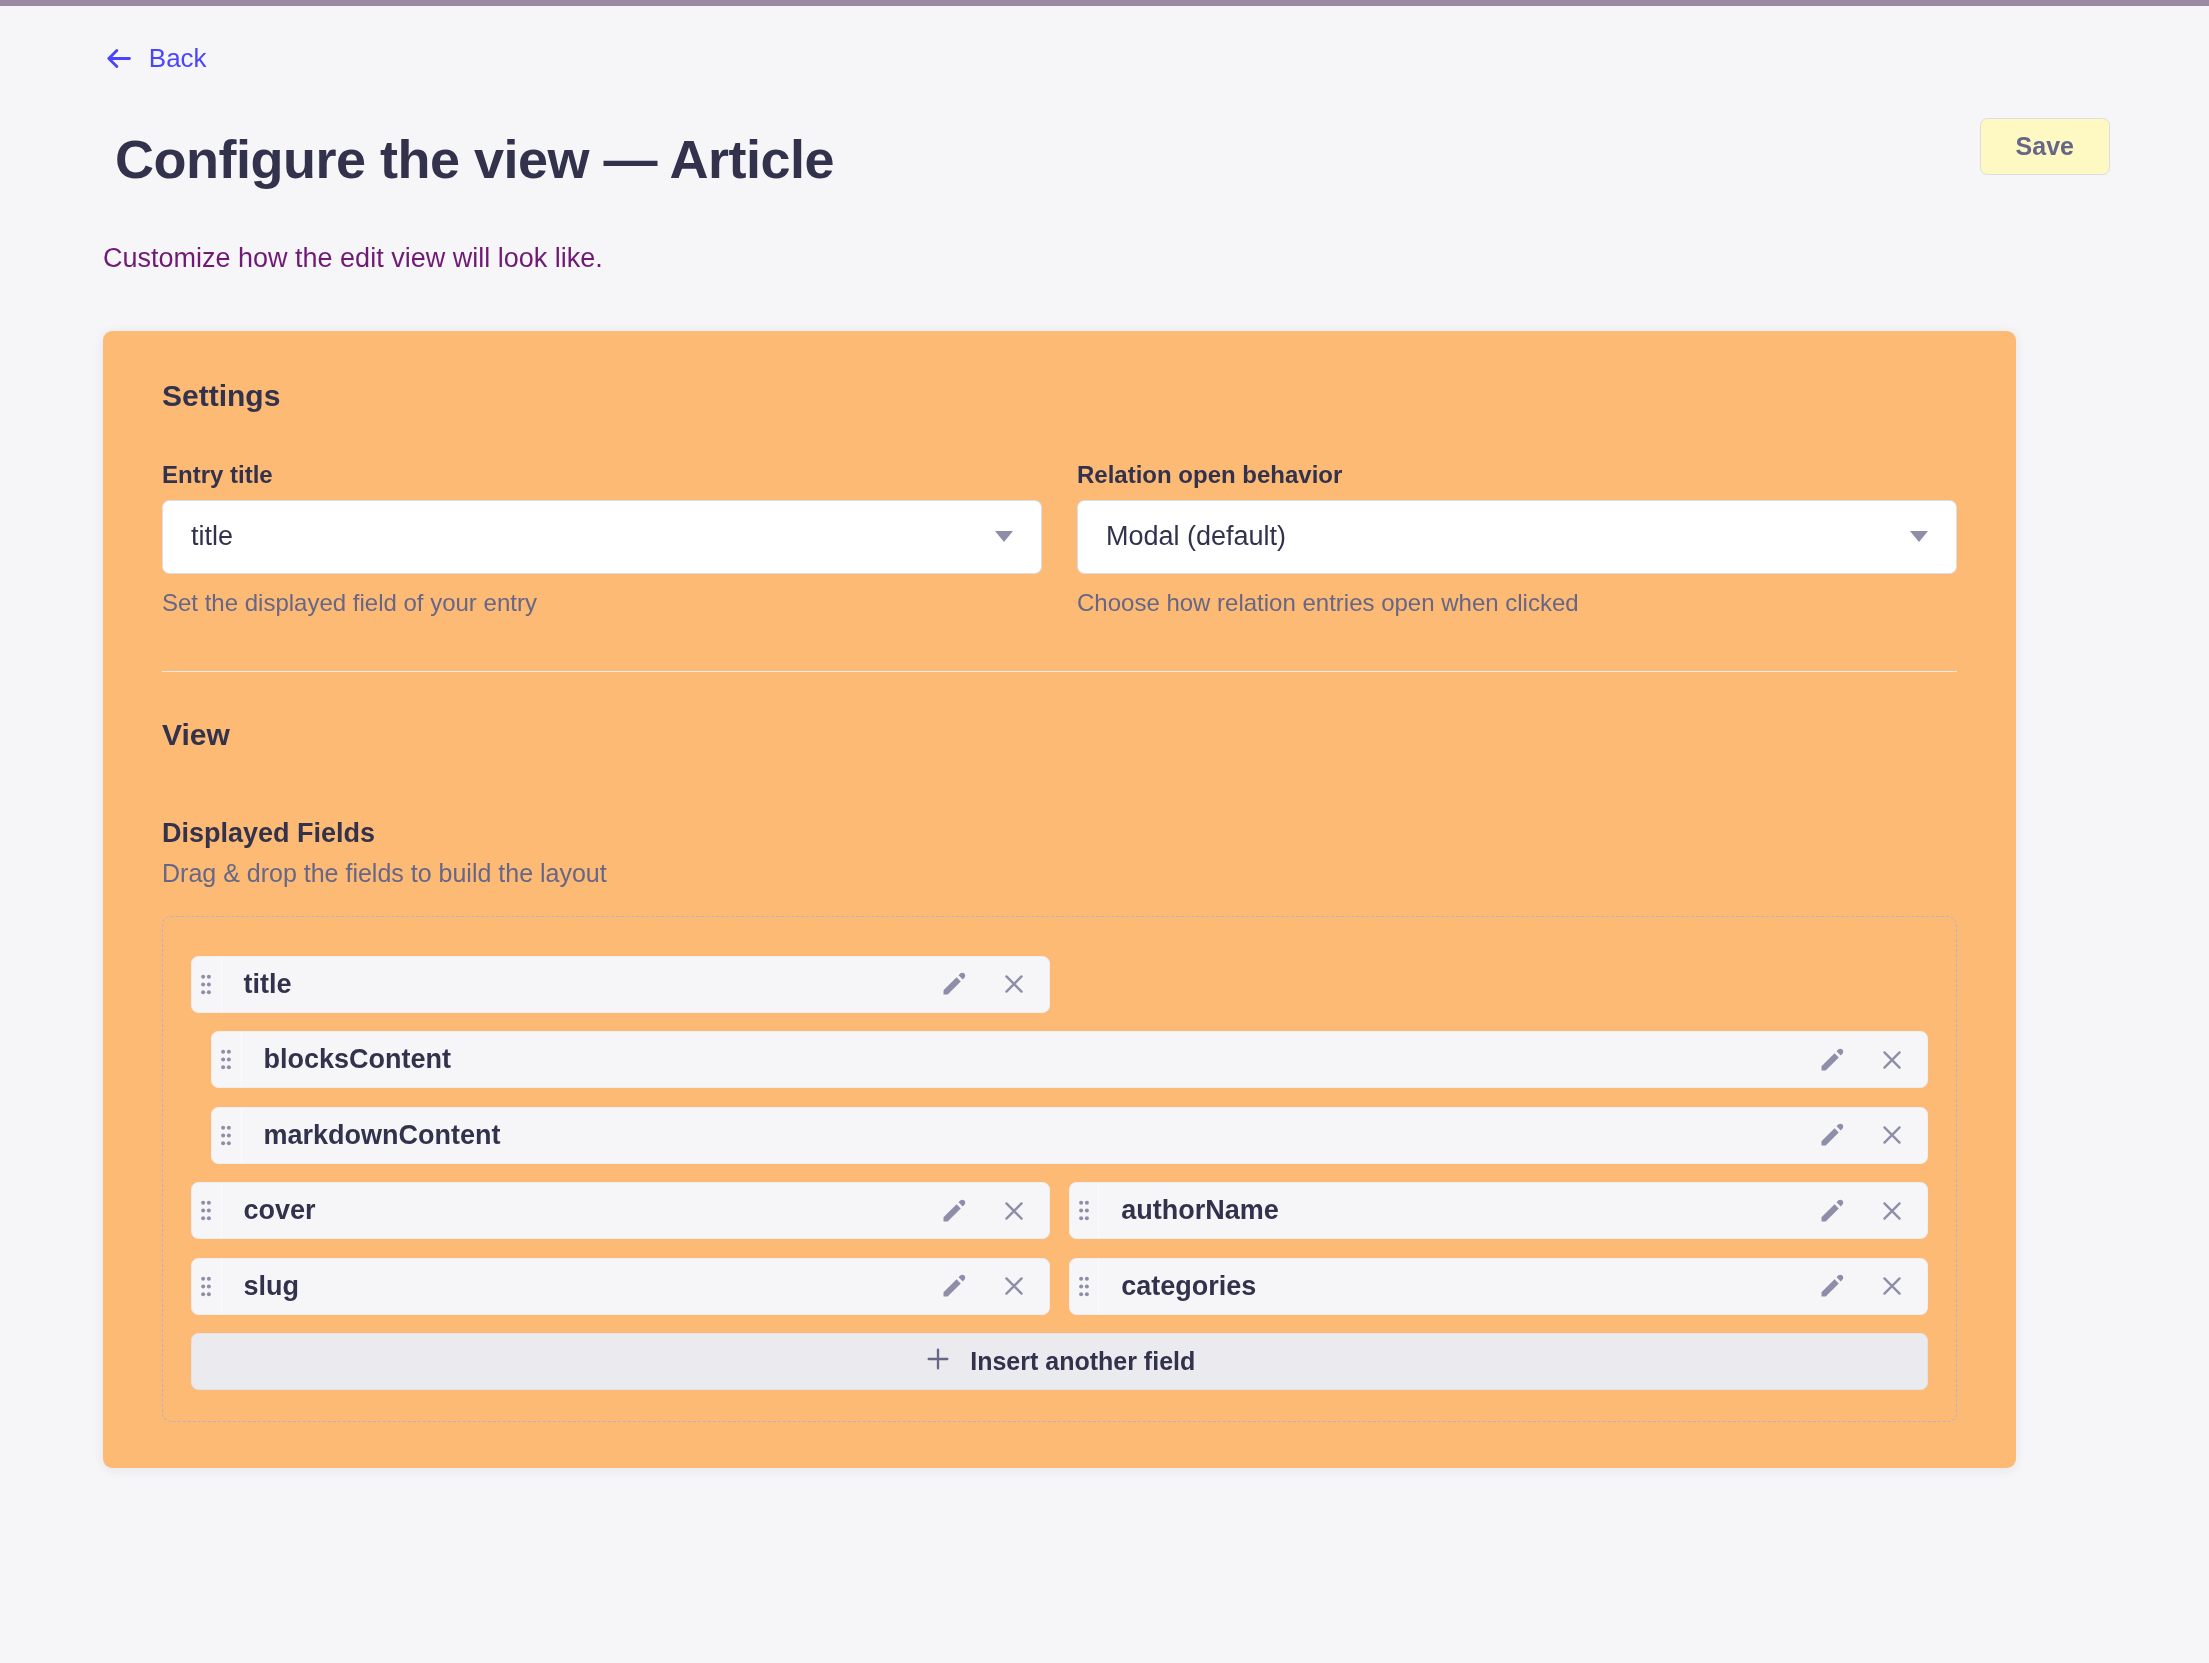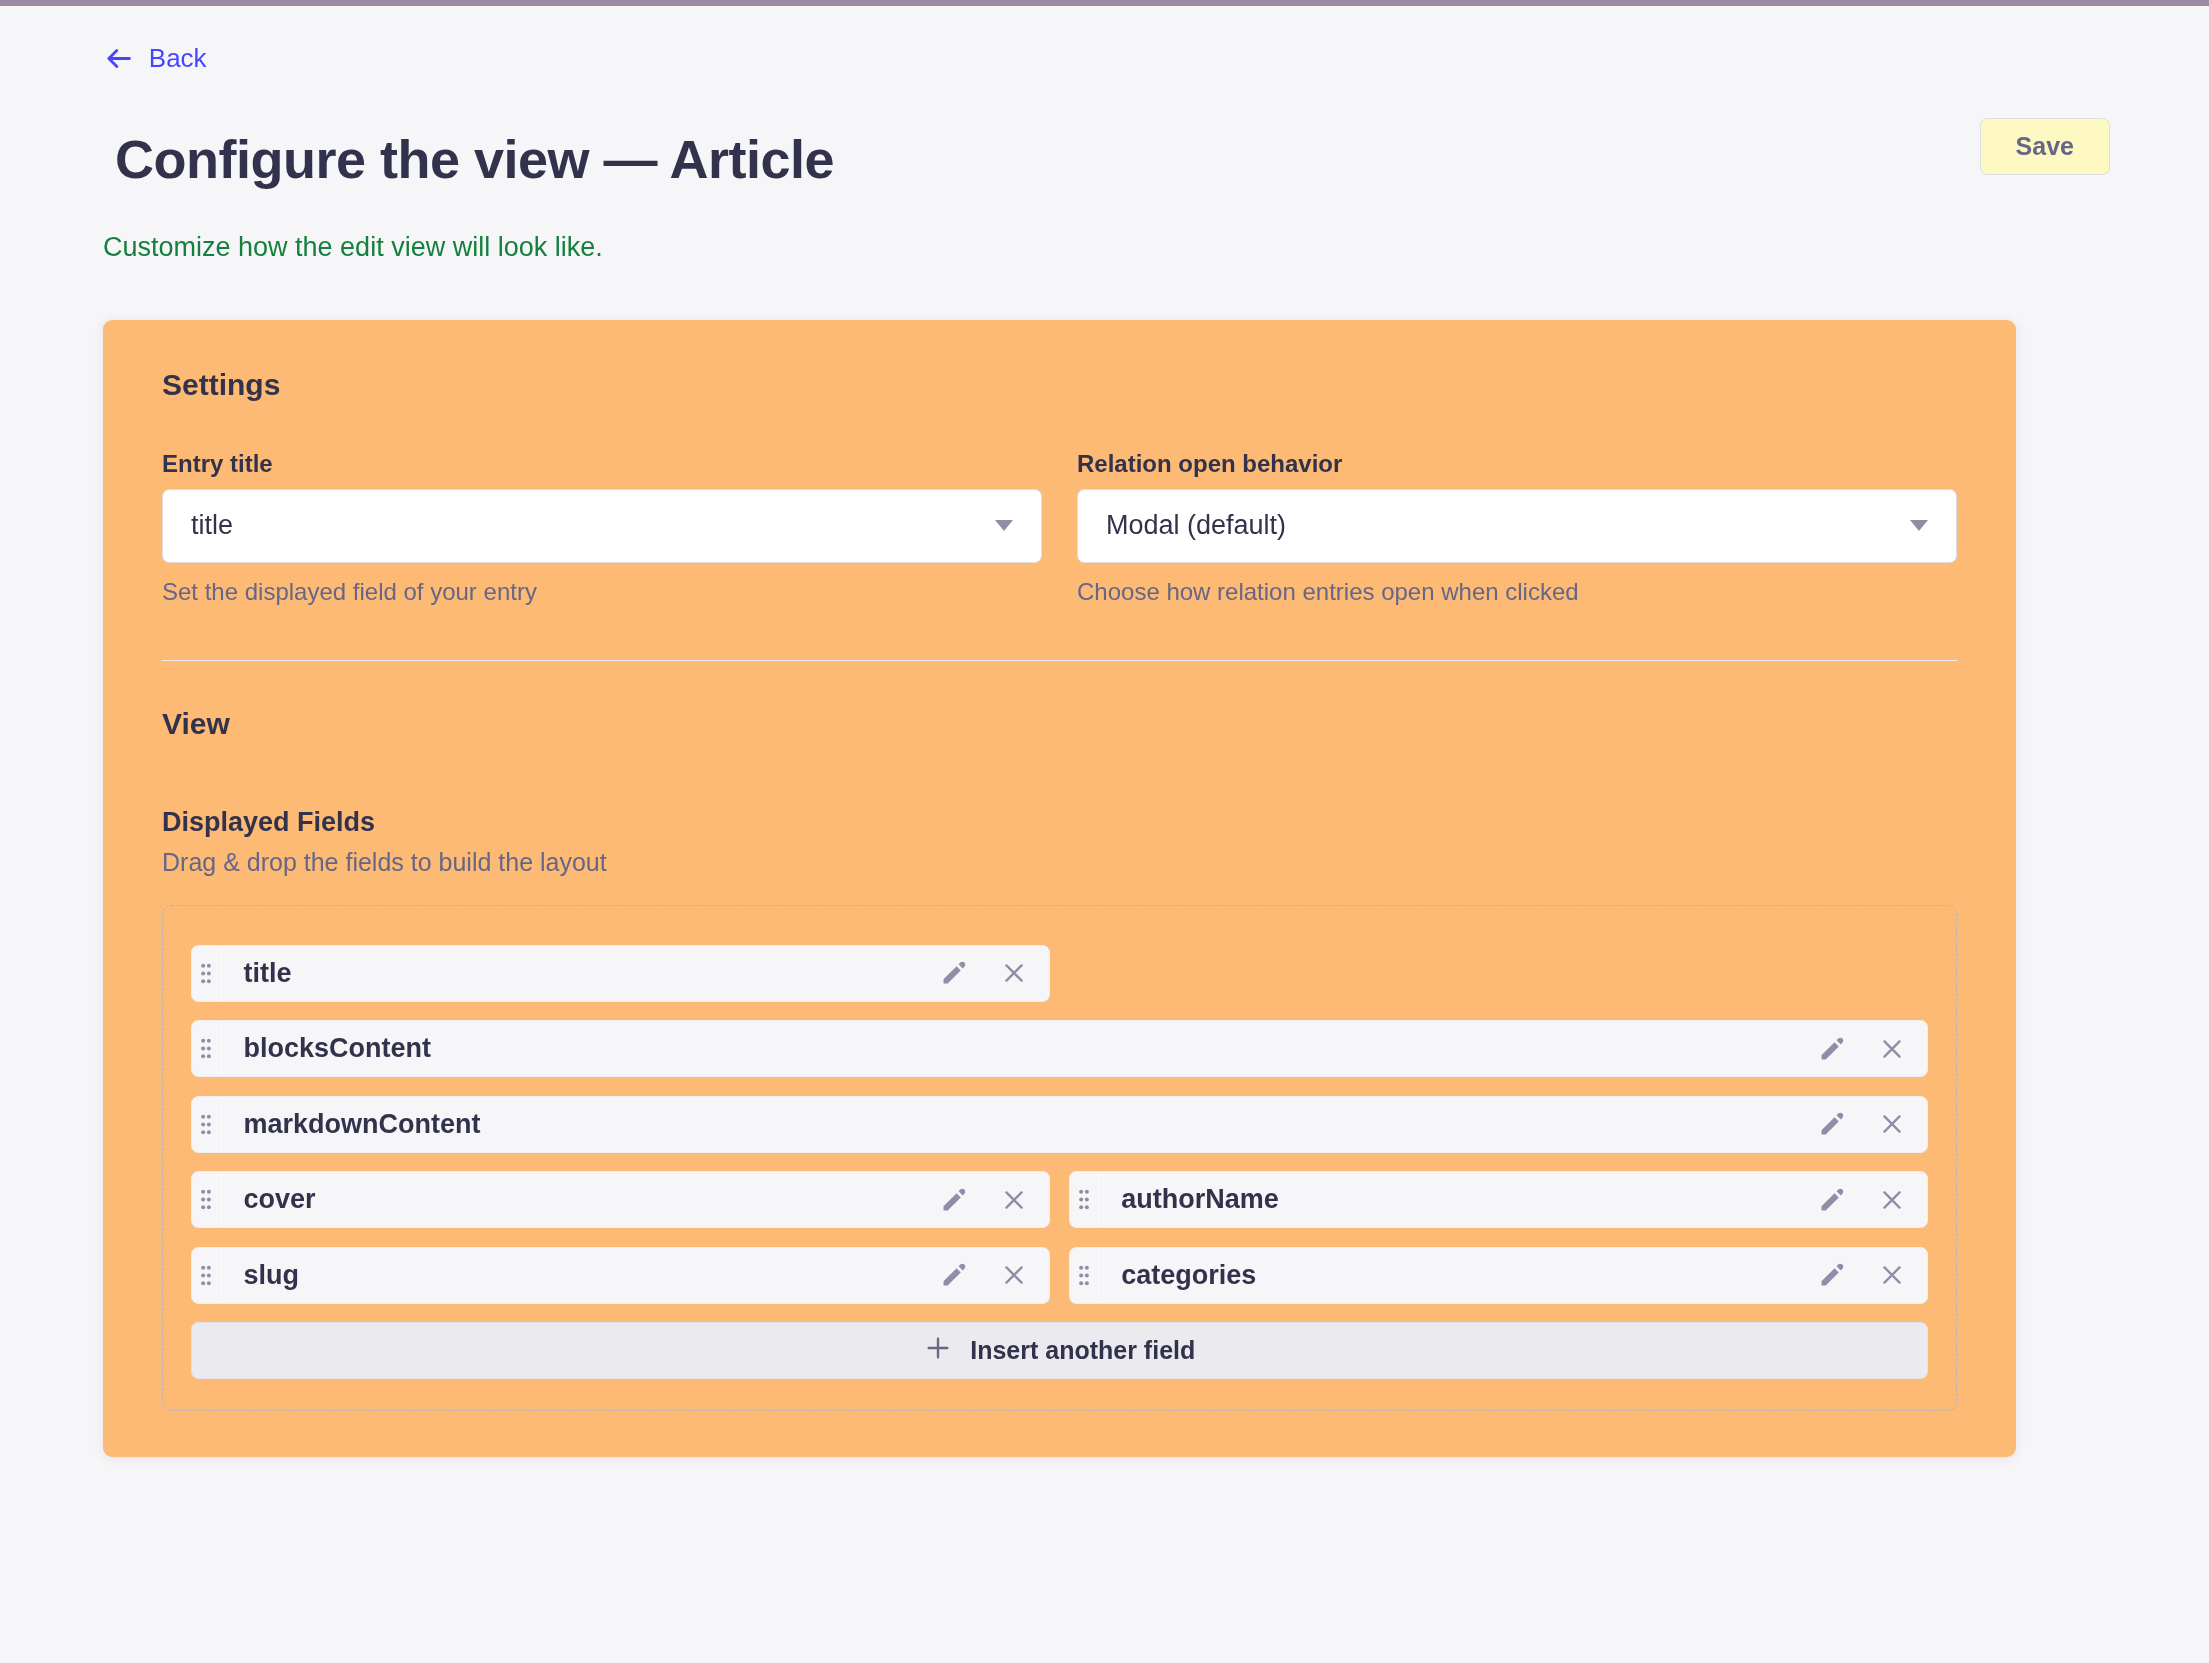--- a/index.html
+++ b/index.html
@@ -27,21 +27,21 @@
   h1 {
     margin: 12px; font-size: 54px; font-weight: 700; letter-spacing: -0.5px;
     color: #32324d; line-height: 1.1;
   }
   .save-btn {
     height: 57px; padding: 0 35px;
     background: #fef9c3; border: 1.8px solid #dcdce4; border-radius: 7.4px;
     color: #666687; font-size: 25px; font-weight: 600;
     font-family: "Liberation Sans", sans-serif; cursor: pointer;
   }
-  .subtitle { margin-top: 31px; font-size: 27px; color: #15803d; }
+  .subtitle { margin-top: 42px; font-size: 27px; color: #701a75; }
 
   .card {
     margin-top: 57px; width: 1913px;
     background: #fdba74; border-radius: 9.2px;
     box-shadow: 0 1.8px 11px rgba(33,33,52,0.08);
     padding: 48px 59px 46px 59px;
   }
   .section-heading { font-size: 30px; font-weight: 600; color: #32324d; }
 
   .settings-grid {
@@ -66,21 +66,21 @@
 
   .df-label { margin-top: 66px; font-size: 27px; font-weight: 700; color:#32324d; }
   .df-hint  { margin-top: 9.2px; font-size: 25px; color: #666687; }
 
   .dropzone {
     margin-top: 28px;
     border: 1.8px dashed #b3b3c9; border-radius: 9.2px;
     padding: 39px 28px 31px 28px;
     display: grid; grid-template-columns: 1fr 1fr; column-gap: 18.5px; row-gap: 18.5px;
   }
-  .span2 { grid-column: 1 / -1; }
+  .span2 { grid-column: 1 / -1; margin-left: 20px; }
 
   .field-box {
     height: 57px; background: #f6f6f9;
     border: 1.8px solid #eeeef3; border-radius: 7.4px;
     display: flex; align-items: center;
   }
   .drag {
     width: 29.5px; align-self: stretch; flex: 0 0 29.5px;
     display: flex; align-items: center; justify-content: center;
     border-right: 1.8px solid #fbfbfd; cursor: grab;

